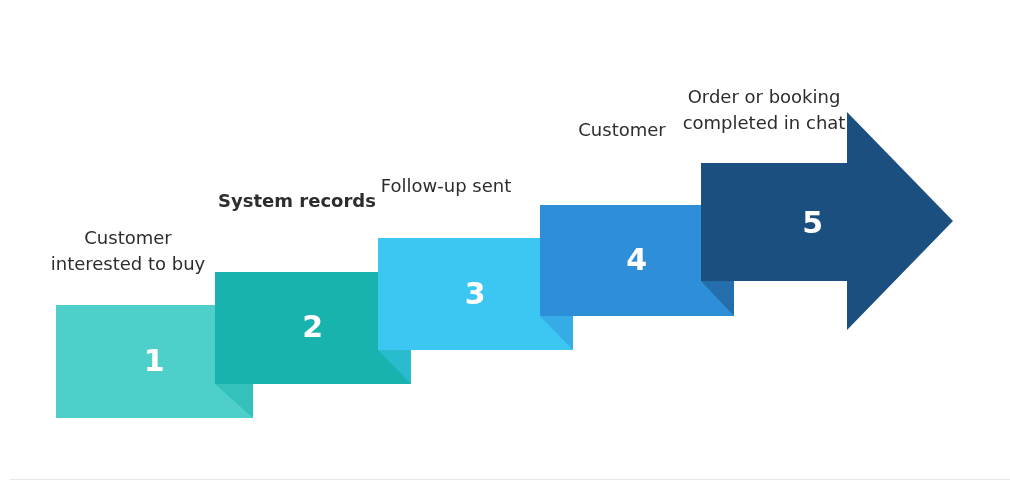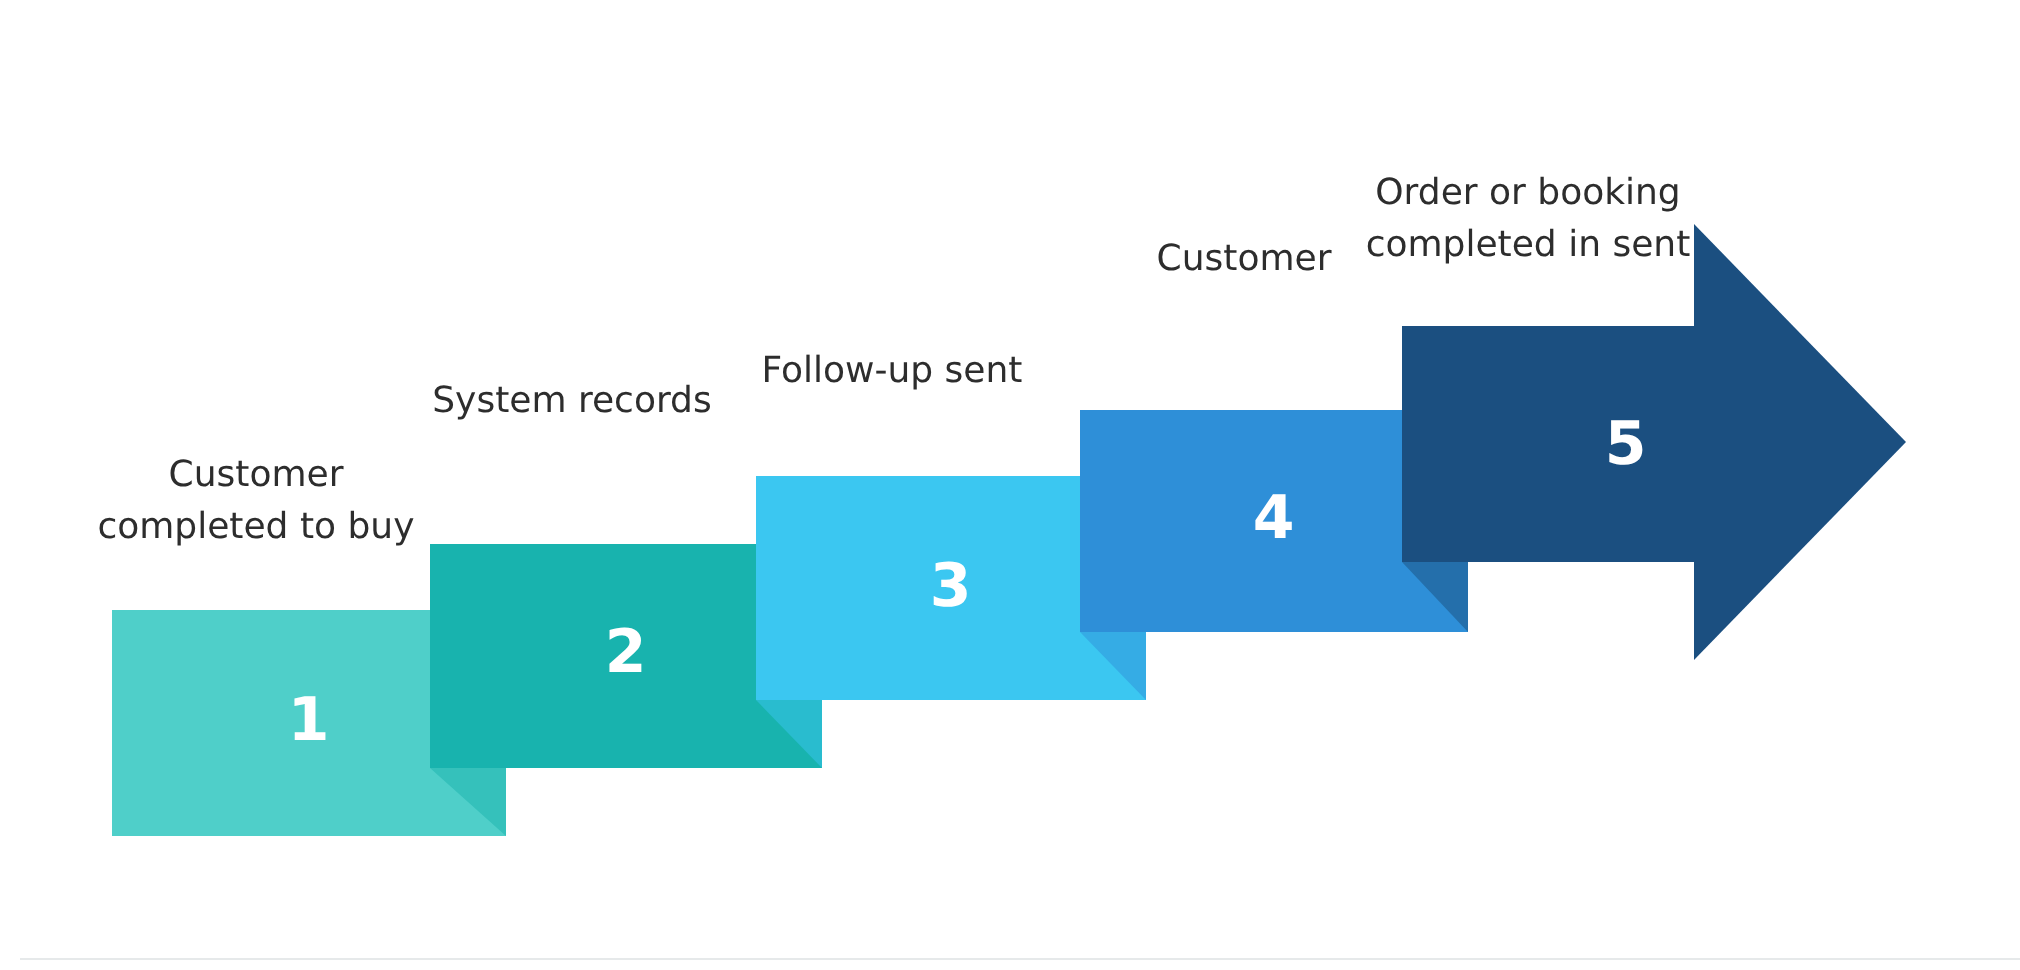--- a/index.html
+++ b/index.html
@@ -21,46 +21,46 @@
   .lbl span{display:block;}
   .bottom-rule{position:absolute;left:10px;top:479px;width:1000px;height:1px;background:#e6e9ea;}
 </style>
 </head>
 <body>
 
 <div class="canvas">
 
   <div class="lbl" style="left:8px;top:225px;">
     <span>Customer</span>
-    <span>completed to buy</span>
+    <span>interested to buy</span>
   </div>
   <div class="block" style="left: 56px; top: 305px; width: 197px; height: 113px; background: rgb(79, 207, 201);"></div>
   <div class="fold" style="left: 215px; top: 384px; width: 38px; height: 34px; background: rgb(53, 193, 187);"></div>
 
-  <div class="lbl" style="left:166px;top:188px;">
+  <div class="lbl" style="left:177px;top:188px;font-weight:bold;">
     <span>System records</span>
   </div>
   <div class="block" style="left: 215px; top: 272px; width: 196px; height: 112px; background: rgb(24, 179, 174);"></div>
   <div class="fold" style="left: 378px; top: 350px; width: 33px; height: 34px; background: rgb(41, 188, 207);"></div>
 
   <div class="lbl" style="left:326px;top:173px;">
     <span>Follow-up sent</span>
   </div>
   <div class="block" style="left: 378px; top: 238px; width: 195px; height: 112px; background: rgb(59, 199, 241);"></div>
   <div class="fold" style="left: 540px; top: 316px; width: 33px; height: 34px; background: rgb(53, 172, 229);"></div>
 
   <div class="lbl" style="left:502px;top:117px;">
     <span>Customer</span>
   </div>
   <div class="block" style="left: 540px; top: 205px; width: 194px; height: 111px; background: rgb(46, 143, 216);"></div>
   <div class="fold" style="left: 701px; top: 281px; width: 33px; height: 35px; background: rgb(36, 111, 171);"></div>
 
   <div class="lbl" style="left:644px;top:84px;">
     <span>Order or booking</span>
-    <span>completed in sent</span>
+    <span>completed in chat</span>
   </div>
   <div class="block" style="left: 701px; top: 163px; width: 147px; height: 118px; background: rgb(27, 79, 128);"></div>
   <div class="arrowhead" style="left: 847px; top: 112px; width: 106px; height: 218px; background: rgb(27, 79, 128);"></div>
 
   <div class="num" style="left:56px;top:346px;width:197px;">1</div>
   <div class="num" style="left:215px;top:312px;width:196px;">2</div>
   <div class="num" style="left:378px;top:279px;width:195px;">3</div>
   <div class="num" style="left:540px;top:245px;width:194px;">4</div>
   <div class="num" style="left:753px;top:208px;width:120px;">5</div>
 

